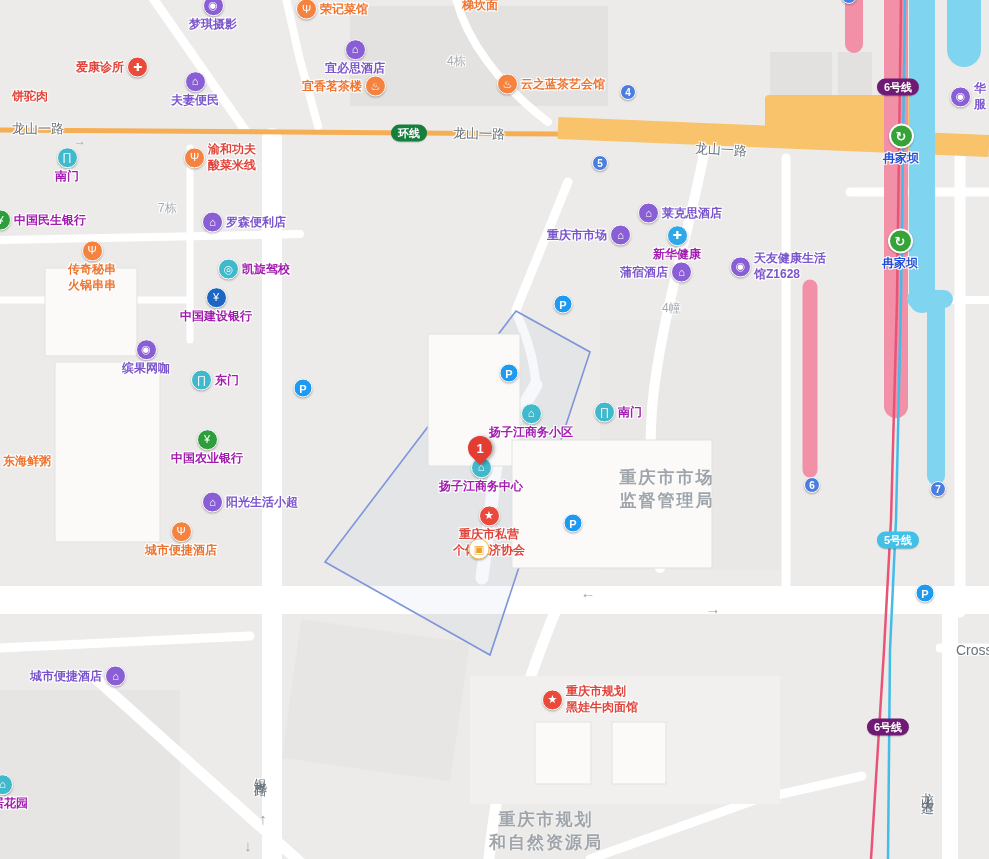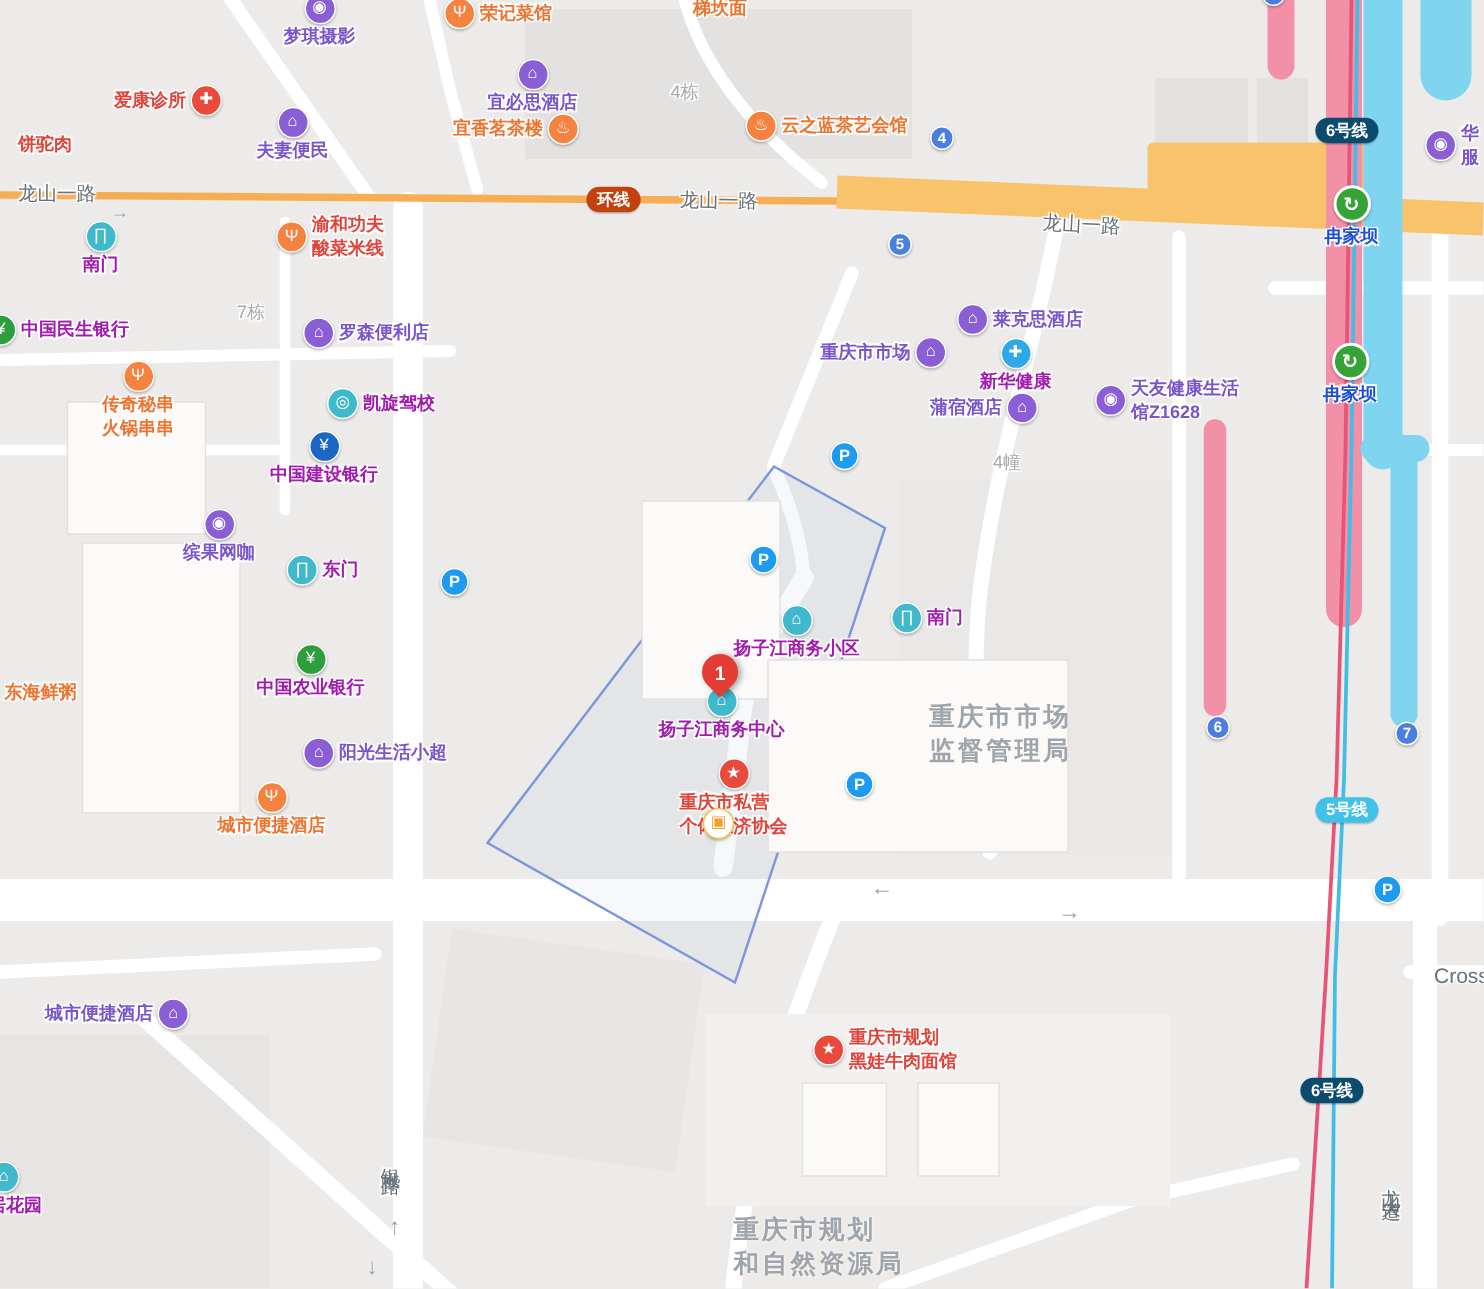--- a/index.html
+++ b/index.html
@@ -12,41 +12,41 @@
   .poi.row{flex-direction:row;gap:3px}
   .poi-l{transform:translate(0,-50%)}
   .pin{width:19px;height:19px;min-width:19px;border-radius:50%;color:#fff;font-size:11px;
        display:flex;align-items:center;justify-content:center;border:1.5px solid #fff;
        box-shadow:0 1px 2px rgba(0,0,0,.28);font-style:normal;line-height:1}
   .c-purple{background:#8A5FD6}.c-orange{background:#F5823E}.c-red{background:#EA4A3C}
   .c-teal{background:#3FB9CB}.c-blue{background:#1C66C4}.c-green{background:#2E9E3C}
   .c-lblue{background:#2FA8E8}.c-white{background:#fff;color:#F0A12C;border-color:#F3C14E}
   .lbl{font-size:12px;font-weight:bold;white-space:nowrap;line-height:1.3;
        text-shadow:-1px -1px 0 #fff,1px -1px 0 #fff,-1px 1px 0 #fff,1px 1px 0 #fff,0 0 3px #fff}
-  .lines{display:flex;flex-direction:column;align-items:flex-start}
+  .lines{display:flex;flex-direction:column;align-items:center}
   .lines.left{align-items:flex-start}
   .t-purple{color:#7A55CC}.t-orange{color:#EE7430}.t-red{color:#E1443A}
   .t-slate{color:#a21caf}
   .t-gray{color:#A6AAAF;font-weight:normal}
   .t-road{color:#68727B;font-weight:normal;font-size:13px}
   .big-gray{font-size:17px;color:#9FA5AB;letter-spacing:2px;font-weight:bold;
             text-shadow:0 0 2px #fff}
   .vert{writing-mode:vertical-lr;letter-spacing:3px}
   .park{position:absolute;z-index:5;width:17px;height:17px;border-radius:50%;background:#1E9BF0;
         border:1.5px solid #fff;color:#fff;font-weight:bold;font-size:11px;display:flex;
         align-items:center;justify-content:center;transform:translate(-50%,-50%);
         box-shadow:0 1px 2px rgba(0,0,0,.3);cursor:pointer}
   .num{position:absolute;z-index:5;width:14px;height:14px;border-radius:50%;background:#4A7FE0;
        border:1.5px solid #fff;color:#fff;font-size:10px;font-weight:bold;display:flex;
        align-items:center;justify-content:center;transform:translate(-50%,-50%);
        box-shadow:0 1px 2px rgba(0,0,0,.3)}
   .linebadge{position:absolute;z-index:5;transform:translate(-50%,-50%);border-radius:9px;
        padding:1px 7px;font-size:11px;font-weight:bold;color:#fff;white-space:nowrap;
        box-shadow:0 1px 1px rgba(0,0,0,.2)}
-  .b-orange{background:#c2410c}.b-pink{background:#0c4a6e}.b-cyan{background:#41C0E8}
+  .b-orange{background:#15803d}.b-pink{background:#701a75}.b-cyan{background:#41C0E8}
   .sta{width:21px;height:21px;min-width:21px;border-radius:50%;background:#35A335;color:#fff;
        font-size:13px;font-weight:bold;display:flex;align-items:center;justify-content:center;
        border:2px solid #fff;box-shadow:0 1px 2px rgba(0,0,0,.3)}
   .sta-lbl{font-size:12px;font-weight:bold;color:#1d4ed8;
        text-shadow:-1px -1px 0 #fff,1px -1px 0 #fff,-1px 1px 0 #fff,1px 1px 0 #fff}
   .marker{position:absolute;z-index:6;transform:translate(-50%,-100%)}
   .pin1{width:24px;height:24px;background:#E23C33;border-radius:50% 50% 50% 0;
         transform:rotate(-45deg);box-shadow:1px 2px 4px rgba(0,0,0,.35);
         display:flex;align-items:center;justify-content:center}
   .pin1 span{transform:rotate(45deg);color:#fff;font-weight:bold;font-size:13px}

